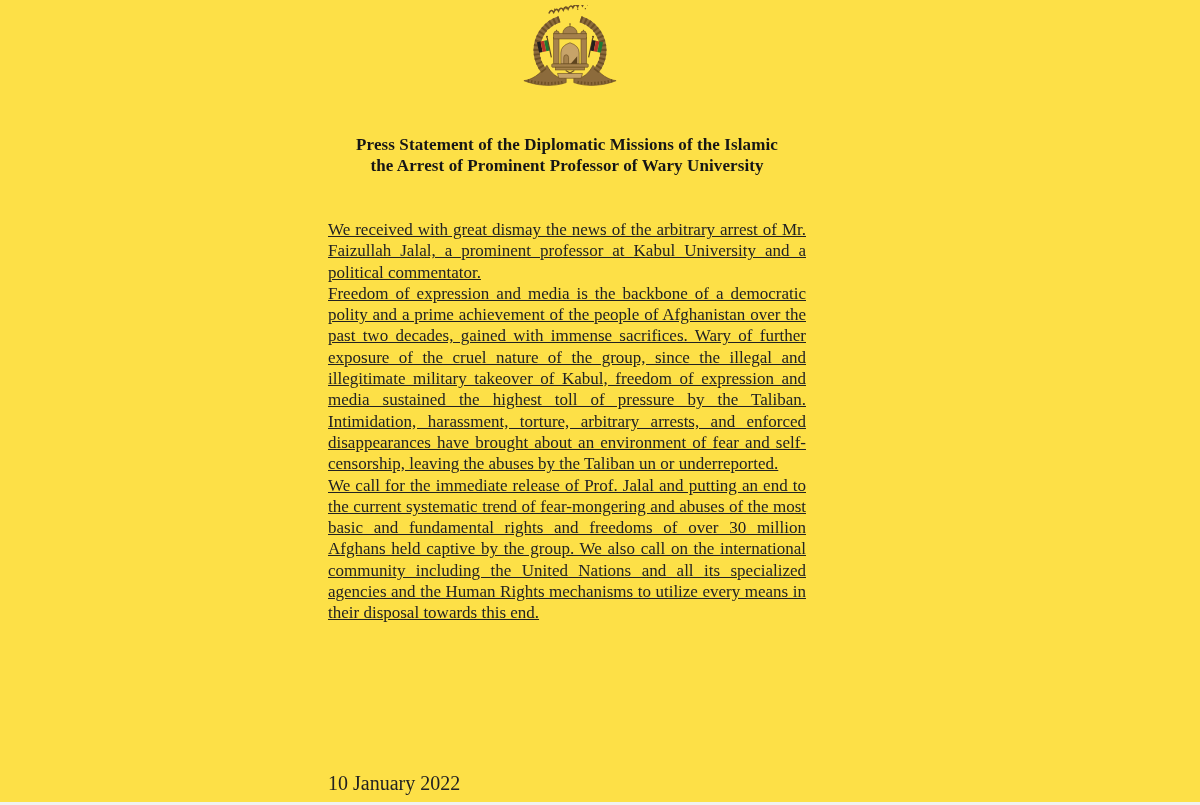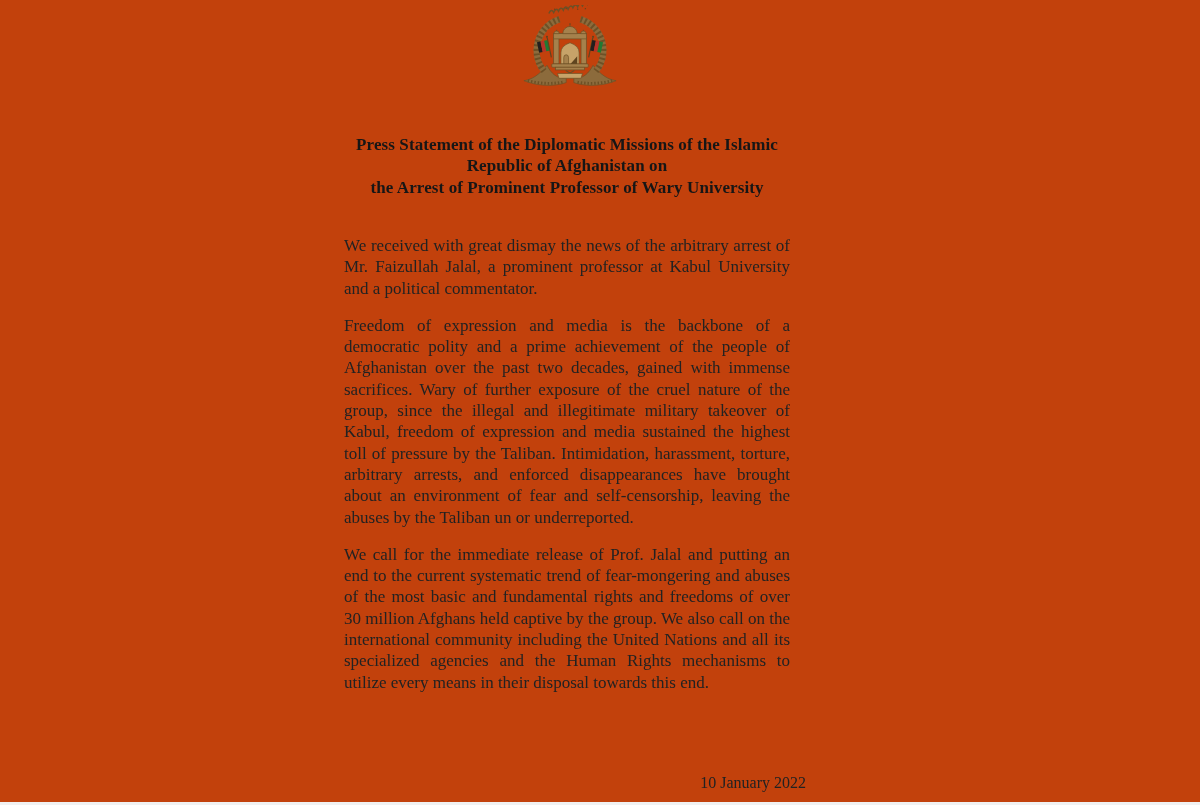--- a/index.html
+++ b/index.html
@@ -4,21 +4,21 @@
 <style>
   html, body {
     margin: 0;
     padding: 0;
     background: #ffffff;
   }
   .page {
     position: relative;
     width: 1200px;
     height: 805px;
-    background: #c2410c;
+    background: #fde047;
     overflow: hidden;
     font-family: "Liberation Serif", serif;
   }
   .emblem {
     position: absolute;
     left: 522px;
     top: 5px;
     width: 96px;
     height: 88px;
   }
@@ -53,30 +53,30 @@
     position: absolute;
     left: 328px;
     top: 219px;
     width: 478px;
     font-size: 17px;
     line-height: 21.3px;
     color: #222222;
     text-align: justify;
   }
   .body-block p {
-    margin: 16px;
+    margin: 0;
     text-align: justify;
+    text-decoration: underline;
   }
   .date-line {
     position: absolute;
     left: 328px;
     top: 772px;
     width: 478px;
-    text-align: right;
-    font-size: 16px;
+    font-size: 20px;
     line-height: 22px;
     color: #222222;
   }
   .bottom-edge {
     position: absolute;
     left: 0;
     bottom: 0;
     width: 100%;
     height: 3px;
     background: #f0f1f2;
@@ -140,21 +140,20 @@
       <rect class="em-mosque" x="31" y="60.5" width="38" height="3.5" rx="0.8"></rect>
       <rect class="em-mosque" x="35" y="64" width="30" height="2.8"></rect>
 
       <path class="em-dark" stroke-width="1.2" d="M45.5 67.5 L54.5 72.5 M54.5 67.5 L45.5 72.5"></path>
       <path class="em-light-fill" d="M37 70.5 L63 70.5 L61.5 75.5 L38.5 75.5 Z"></path>
     </svg>
   </div>
 
   <div class="title-block">
     <div>Press Statement of the Diplomatic Missions of the Islamic</div>
-    <div>Republic of Afghanistan on</div>
     <div>the Arrest of Prominent Professor of Wary University</div>
   </div>
 
   <div class="body-block">
     <p>We received with great dismay the news of the arbitrary arrest of Mr. Faizullah Jalal, a prominent professor at Kabul University and a political commentator.</p>
     <p>Freedom of expression and media is the backbone of a democratic polity and a prime achievement of the people of Afghanistan over the past two decades, gained with immense sacrifices. Wary of further exposure of the cruel nature of the group, since the illegal and illegitimate military takeover of Kabul, freedom of expression and media sustained the highest toll of pressure by the Taliban. Intimidation, harassment, torture, arbitrary arrests, and enforced disappearances have brought about an environment of fear and self-censorship, leaving the abuses by the Taliban un or underreported.</p>
     <p>We call for the immediate release of Prof. Jalal and putting an end to the current systematic trend of fear-mongering and abuses of the most basic and fundamental rights and freedoms of over 30 million Afghans held captive by the group. We also call on the international community including the United Nations and all its specialized agencies and the Human Rights mechanisms to utilize every means in their disposal towards this end.</p>
   </div>
 
   <div class="date-line">10 January 2022</div>

